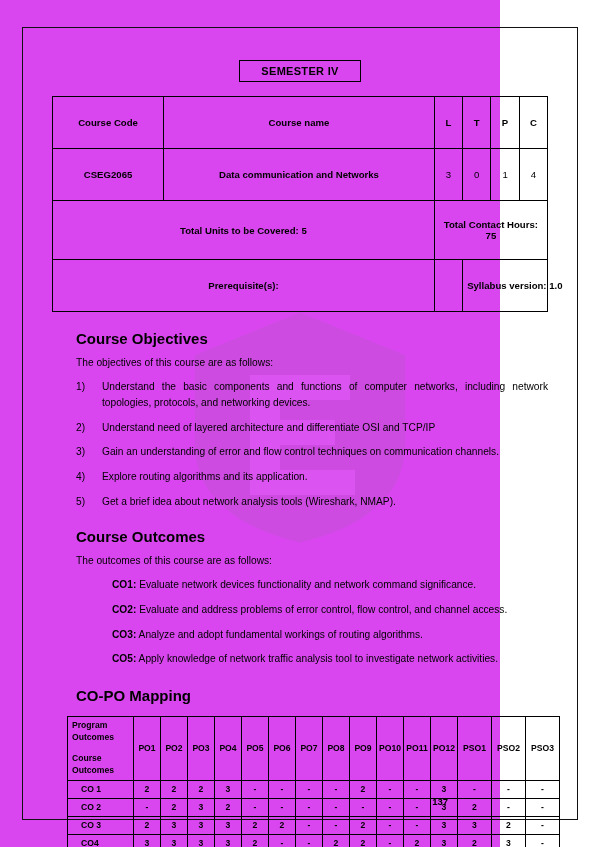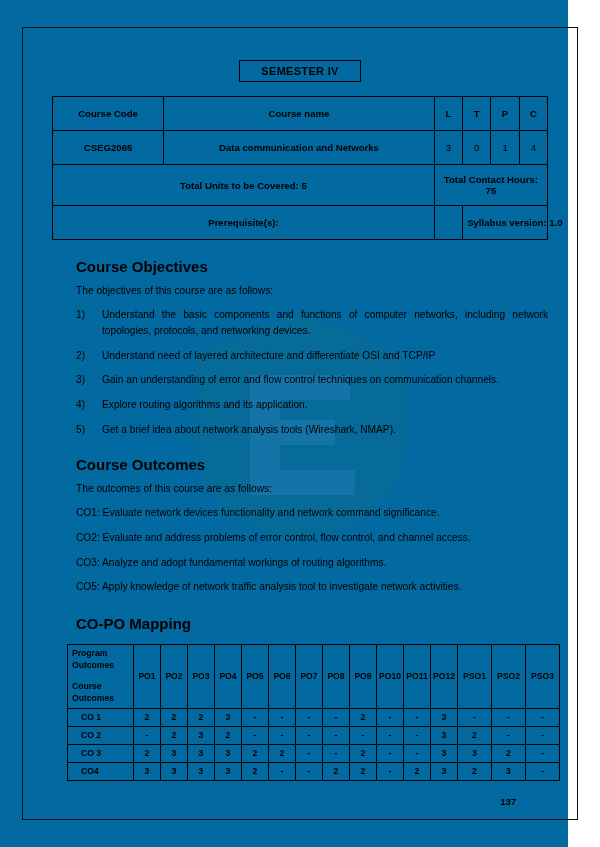--- a/index.html
+++ b/index.html
@@ -11,23 +11,23 @@
     width: 600px;
     height: 847px;
     font-family: "Liberation Sans", sans-serif;
     color: #000;
     position: relative;
     overflow: hidden;
   }
   .page {
     position: absolute;
     left: 0; top: 0;
-    width: 568px;
+    width: 500px;
     height: 847px;
-    background: #0369a1;
+    background: #d946ef;
   }
   .page-border {
     position: absolute;
     left: 22px;
     top: 27px;
     width: 556px;
     height: 793px;
     border: 1.6px solid #111;
     box-sizing: border-box;
   }
@@ -61,21 +61,21 @@
 
   
   table.hdr {
     border-collapse: collapse;
     width: 100%;
     font-size: 9.6px;
     table-layout: fixed;
   }
   table.hdr td {
     border: 1px solid #000;
-    padding: 9px 4px;
+    padding: 18px 4px;
     height: 15px;
     vertical-align: middle;
   }
   .c-bold { font-weight: bold; }
   .c-center { text-align: center; }
   .c-left { text-align: center; }
 
   
   .sec-title {
     font-weight: bold;
@@ -103,21 +103,21 @@
     position: absolute;
     left: 0;
     top: 0;
   }
   .outcome {
     font-size: 10.2px;
     margin: 0 0 9px 24px;
     line-height: 1.55;
     text-align: justify;
   }
-  .outcome .co-key { font-weight: normal; }
+  .outcome .co-key { font-weight: bold; margin-left: 36px; }
 
   
   .map-wrap {
     margin: 12px 0 0 15px;
   }
   table.map {
     border-collapse: collapse;
     width: 492px;
     font-size: 8.6px;
     table-layout: fixed;

